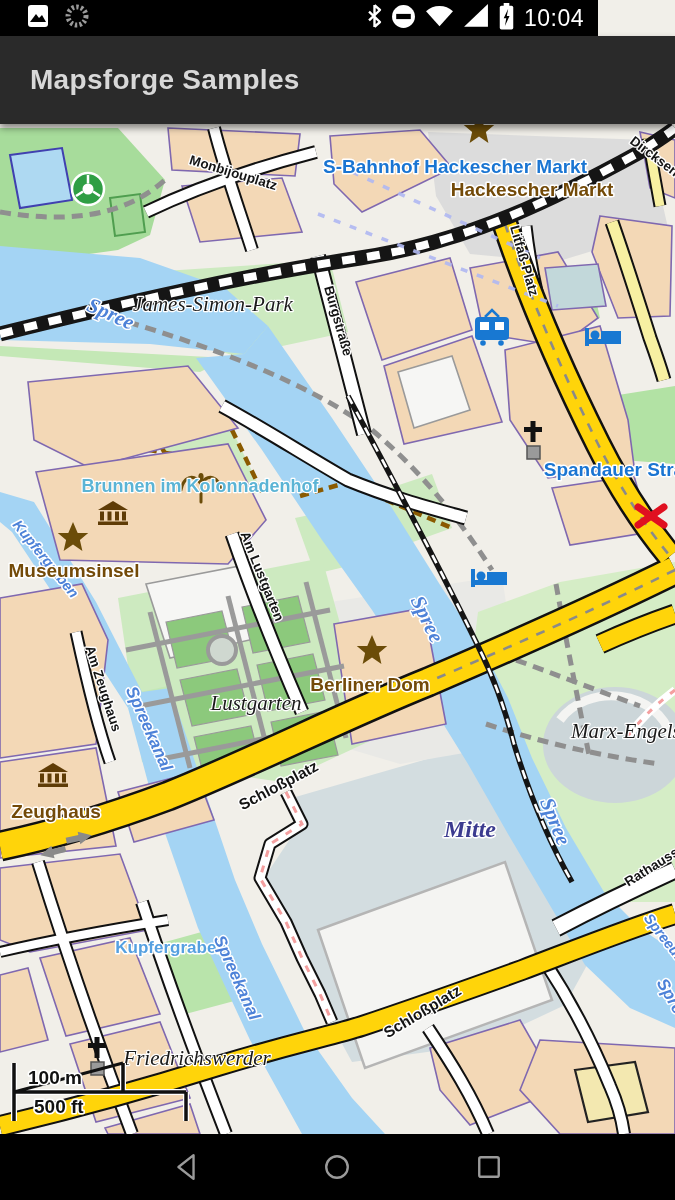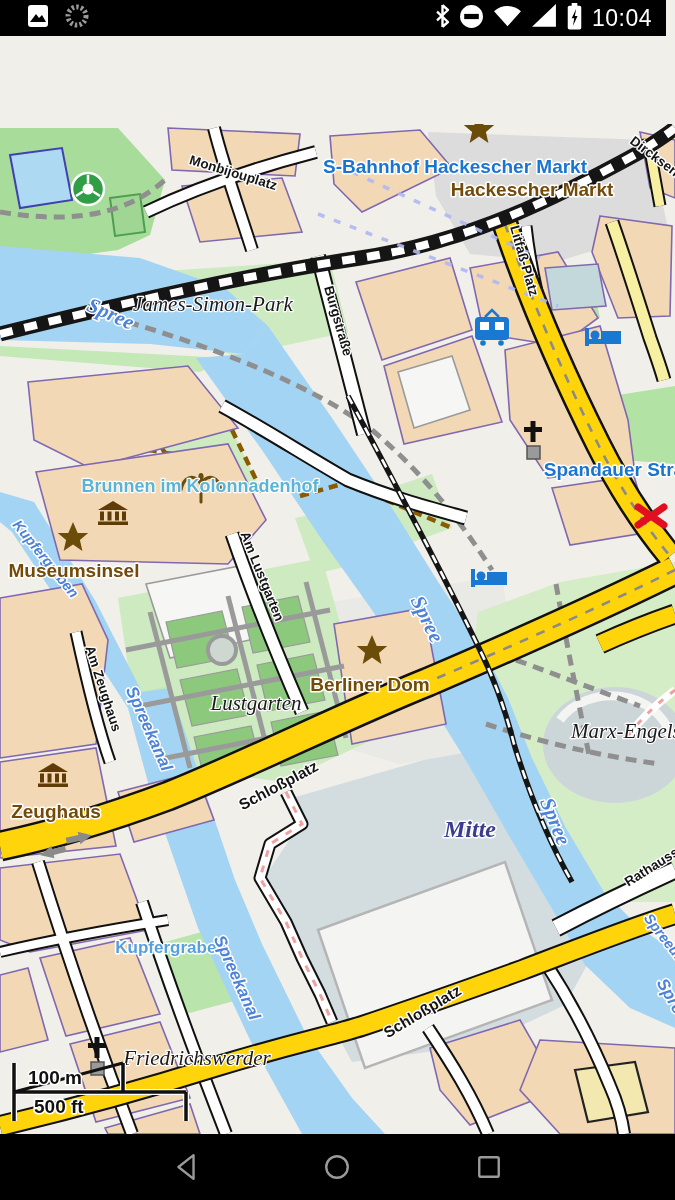--- a/index.html
+++ b/index.html
@@ -1,18 +1,18 @@
 <!DOCTYPE html>
 <html><head>
 <meta charset="utf-8">
 <style>
   html,body{margin:0;padding:0;background:#000;}
   #phone{position:relative;width:675px;height:1200px;overflow:hidden;background:#f1efe9;font-family:"Liberation Sans",sans-serif;}
   
-  #status-bar{position:absolute;top:0;left:0;width:666px;height:36px;background:#000;display:flex;align-items:center;z-index:30;}
+  #status-bar{position:absolute;top:0;left:0;width:598px;height:36px;background:#000;display:flex;align-items:center;z-index:30;}
   #status-bar .left{display:flex;align-items:center;gap:14px;margin-left:26px;}
   #status-bar .right{display:flex;align-items:center;gap:9px;margin-left:auto;margin-right:14px;}
   #status-time{color:#fff;font-size:23px;letter-spacing:.5px;}
   
   #app-bar{position:absolute;top:36px;left:0;width:675px;height:88px;background:#2a2a2a;display:flex;align-items:center;z-index:25;box-shadow:0 4px 7px rgba(0,0,0,.45);}
   #app-title{color:#d8d8d8;font-size:28px;font-weight:bold;margin-left:30px;letter-spacing:.3px;}
   
   #map-view{position:absolute;top:124px;left:0;width:675px;height:1010px;z-index:10;}
   
   #nav-bar{position:absolute;bottom:0;left:0;width:675px;height:66px;background:#000;display:flex;align-items:center;justify-content:space-around;padding:0 110px;box-sizing:border-box;z-index:30;}
@@ -77,20 +77,23 @@
         <svg width="17" height="27" viewBox="0 0 14 24">
             <rect x="4.5" y="0" width="5" height="3" fill="#fff"></rect>
             <rect x="1" y="2.5" width="12" height="21" rx="1.5" fill="#fff"></rect>
             <polygon points="8.5,5 4.5,13.5 6.8,13.5 5.6,20.5 9.7,11.6 7.3,11.6" fill="#000"></polygon>
           </svg>
       </span>
       <span id="status-time">10:04</span>
     </div>
   </div>
 
+  <div id="app-bar">
+    <span id="app-title">Mapsforge Samples</span>
+  </div>
 
   <div id="map-view">
   <svg width="675" height="1010" viewBox="0 124 675 1010">
 
     <rect x="0" y="124" width="675" height="1010" fill="#f1efe9"></rect>
 
     <g>
       <polygon points="428,132 648,140 668,228 556,262 470,254 436,196" fill="#dcdcdc"></polygon>
       <polygon points="292,798 500,738 548,798 585,898 602,938 565,1005 480,1045 352,1062 290,948 264,878 300,824" fill="#d3dde0"></polygon>
       <polygon points="330,602 502,576 526,738 470,752 400,764 346,748" fill="#e9e9e6"></polygon>

